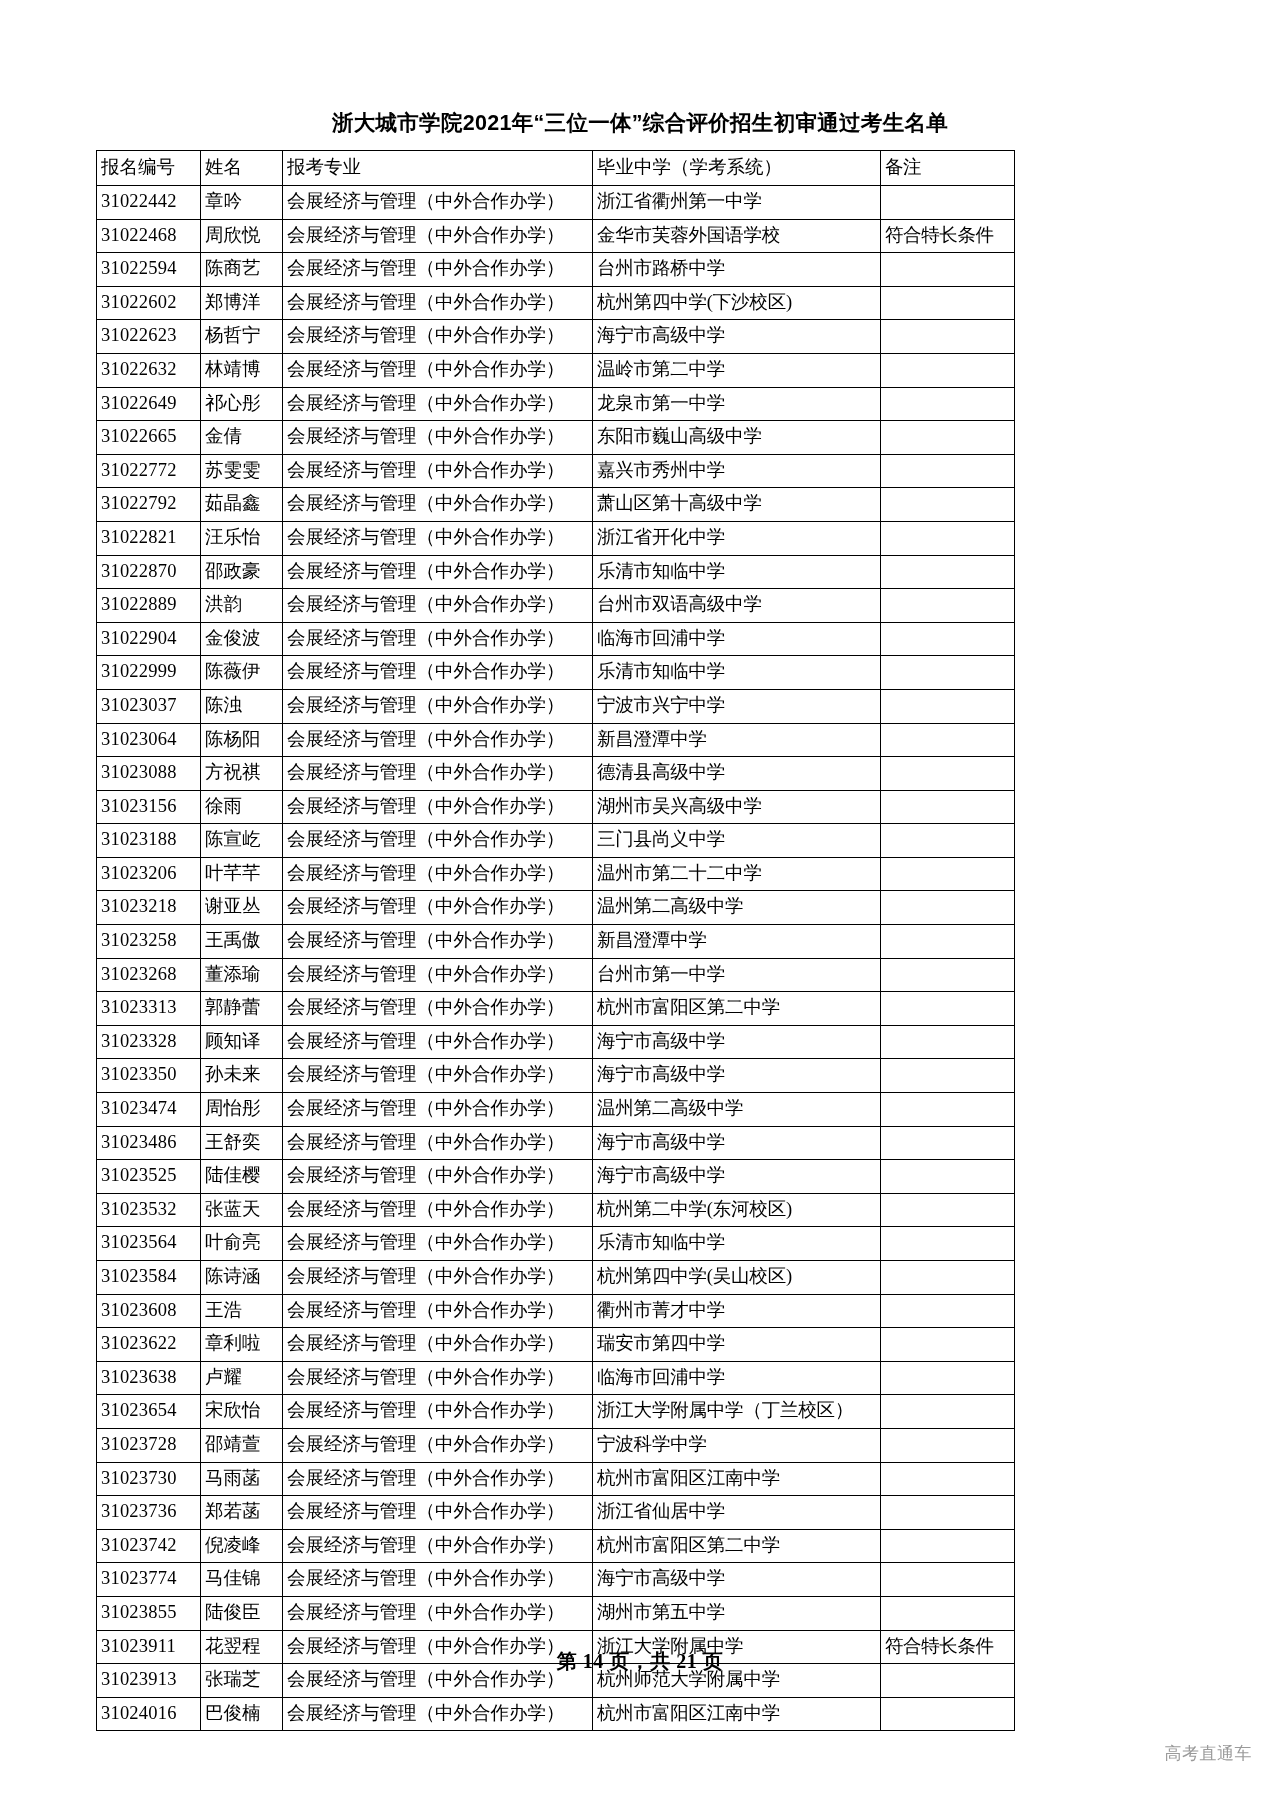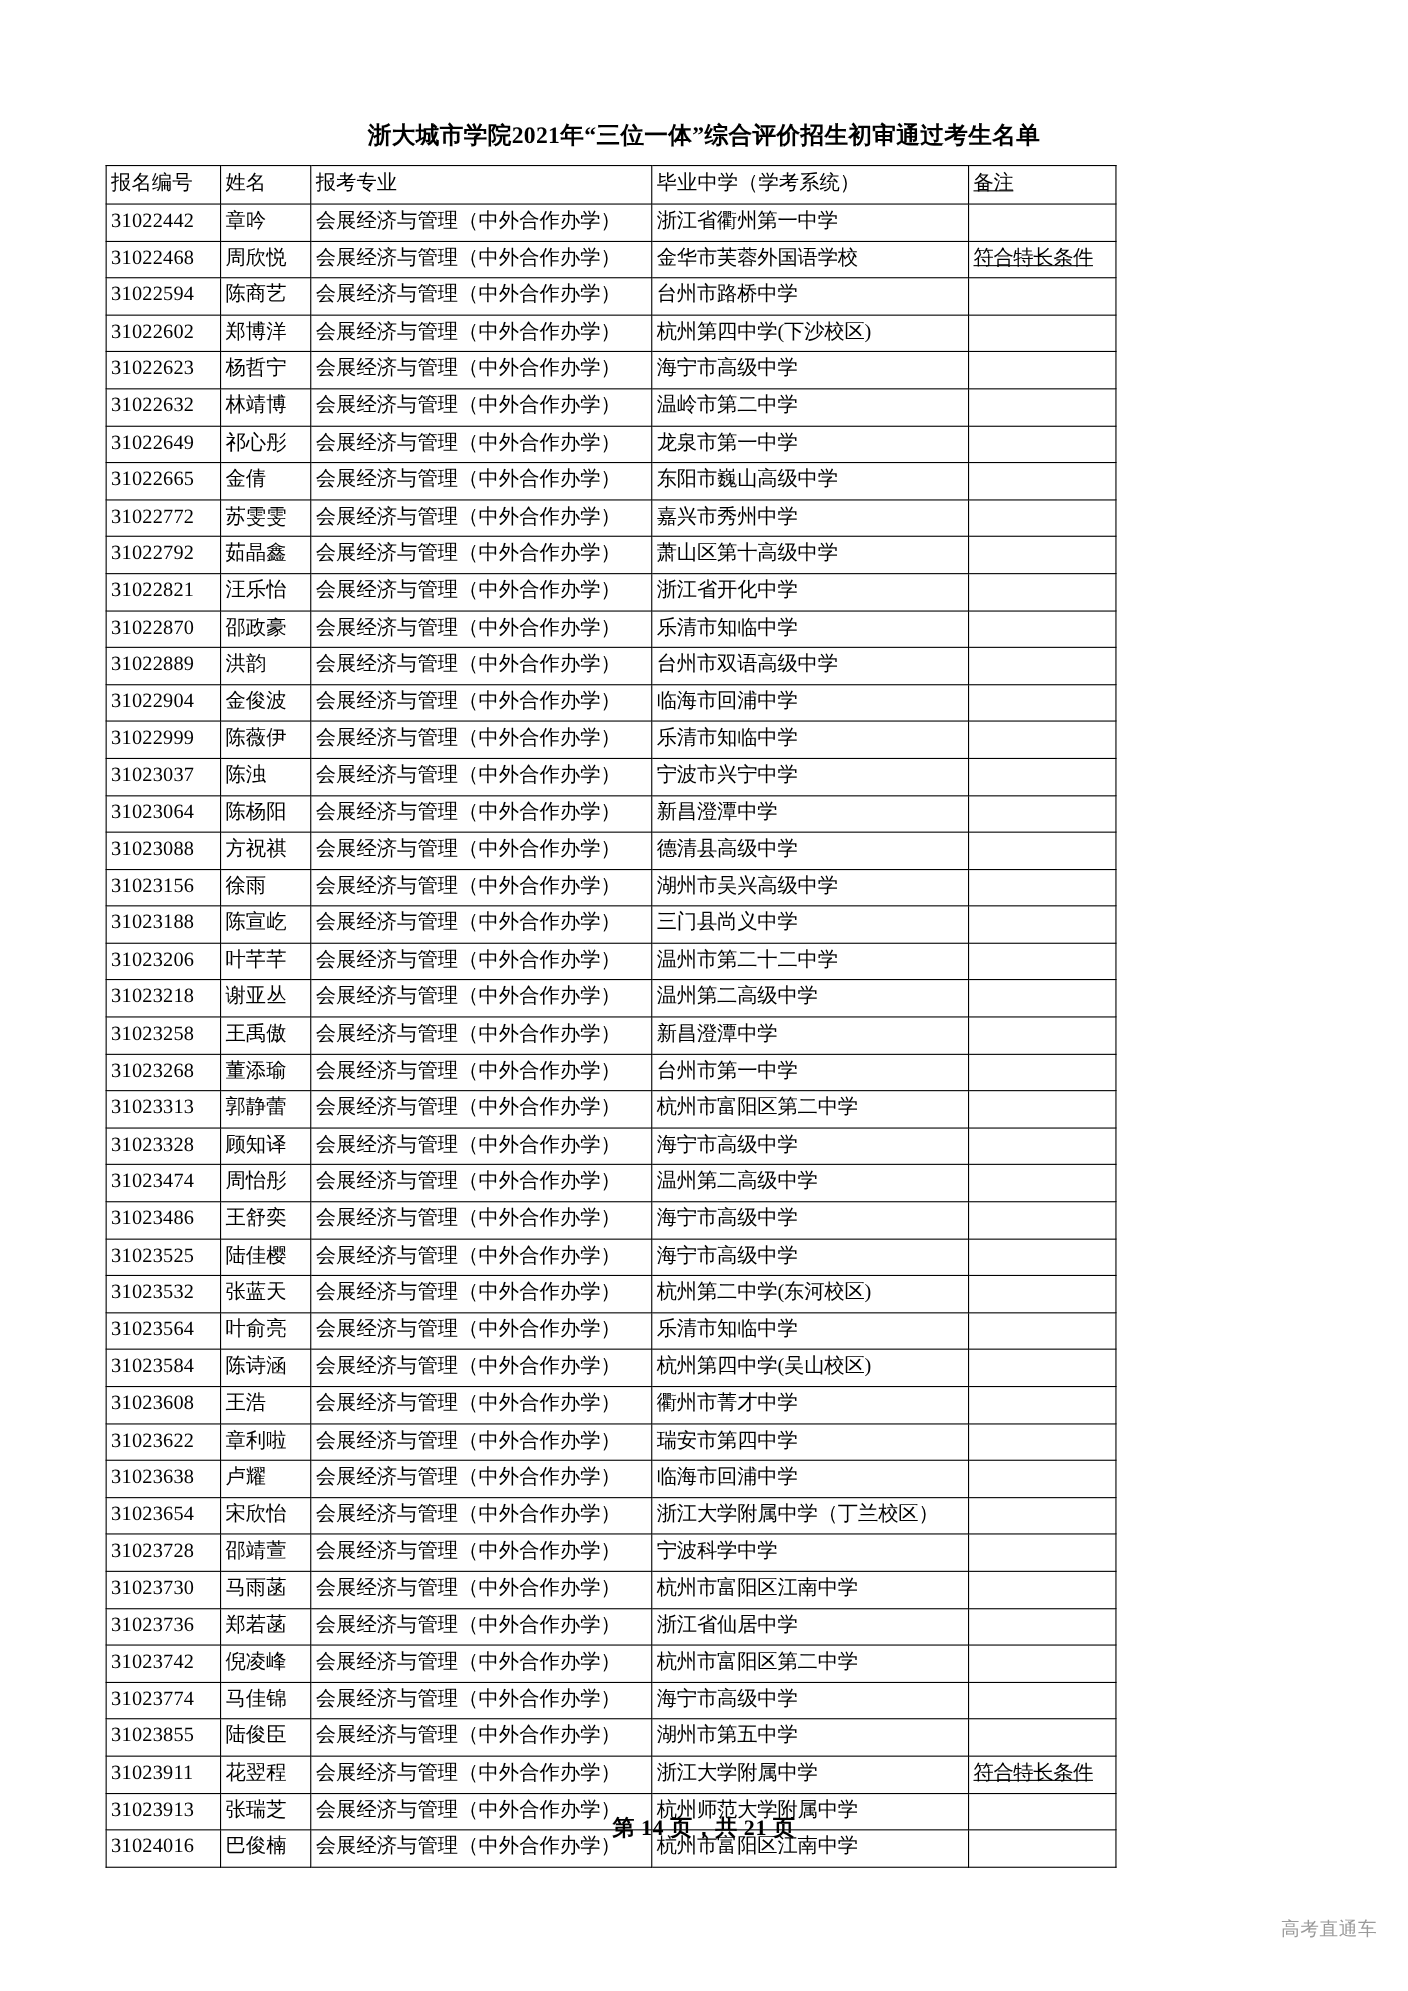--- a/index.html
+++ b/index.html
@@ -23,21 +23,21 @@
   }
   .doc-title {
     position: absolute;
     top: 108px;
     left: 0;
     width: 1280px;
     text-align: center;
     font-size: 21.5px;
     font-weight: bold;
     letter-spacing: 0.3px;
-    font-family: Liberation Serif, serif;
+    font-family: Liberation Sans, sans-serif;
   }
   .table-wrap {
     position: absolute;
     top: 150px;
     left: 96px;
     width: 1018px;
   }
   table.roster {
     border-collapse: collapse;
     width: 918px;
@@ -67,21 +67,20 @@
     height: 30px;
     margin-top: 42px;
   }
   td.cell-id {
     font-family: "Liberation Serif", "DejaVu Serif", serif;
     letter-spacing: 0.2px;
     margin-left: 43px;
   }
   td.cell-remark, th.col-remark {
     letter-spacing: -0.4px;
-    text-decoration: underline;
   }
   td.cell-school {
     letter-spacing: -0.2px;
     margin-top: 20px;
   }
   .page-footer {
     position: absolute;
     top: 1648px;
     left: 0;
     width: 1280px;
@@ -302,20 +301,27 @@
             <td class="cell-remark"></td>
           </tr>
           <tr>
             <td class="cell-id">31023328</td>
             <td class="cell-name">顾知译</td>
             <td class="cell-major">会展经济与管理（中外合作办学）</td>
             <td class="cell-school">海宁市高级中学</td>
             <td class="cell-remark"></td>
           </tr>
           <tr>
+            <td class="cell-id">31023350</td>
+            <td class="cell-name">孙未来</td>
+            <td class="cell-major">会展经济与管理（中外合作办学）</td>
+            <td class="cell-school">海宁市高级中学</td>
+            <td class="cell-remark"></td>
+          </tr>
+          <tr>
             <td class="cell-id">31023474</td>
             <td class="cell-name">周怡彤</td>
             <td class="cell-major">会展经济与管理（中外合作办学）</td>
             <td class="cell-school">温州第二高级中学</td>
             <td class="cell-remark"></td>
           </tr>
           <tr>
             <td class="cell-id">31023486</td>
             <td class="cell-name">王舒奕</td>
             <td class="cell-major">会展经济与管理（中外合作办学）</td>

